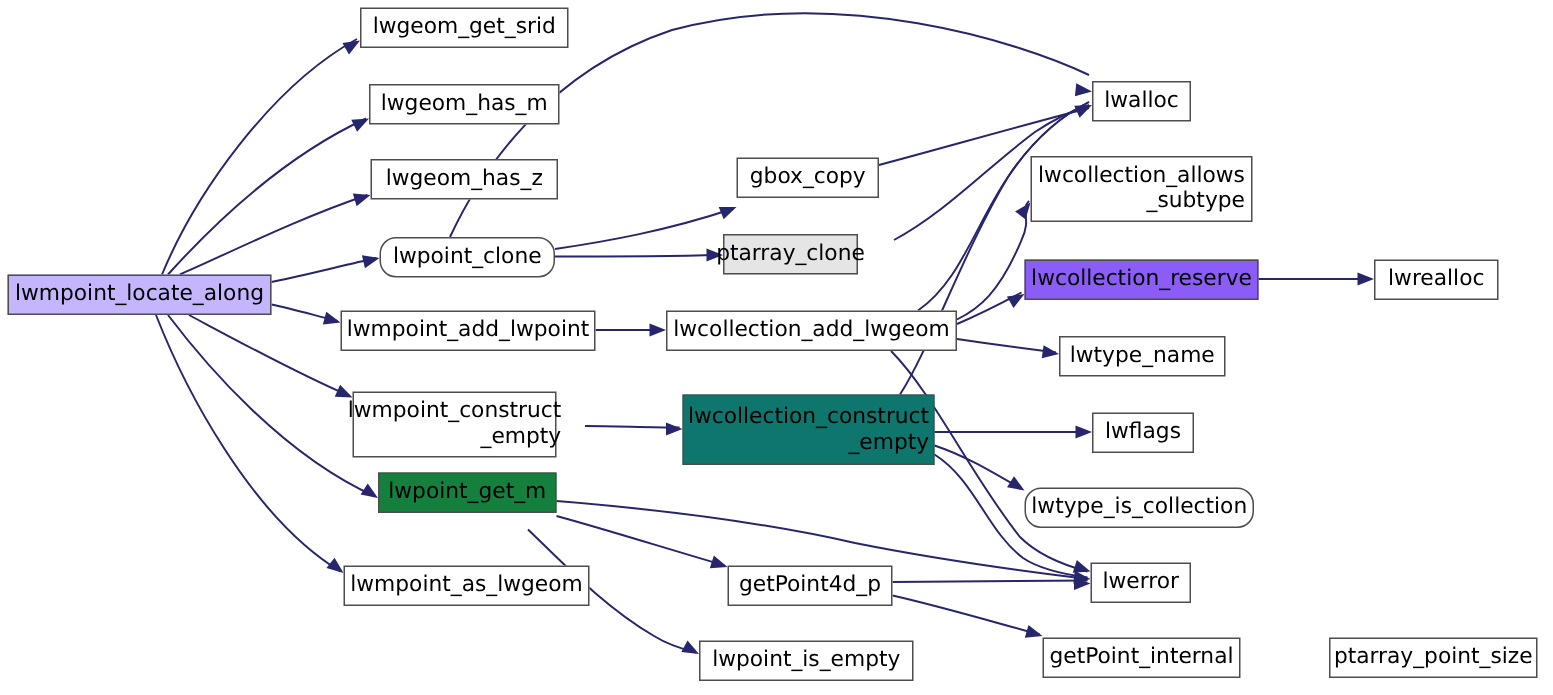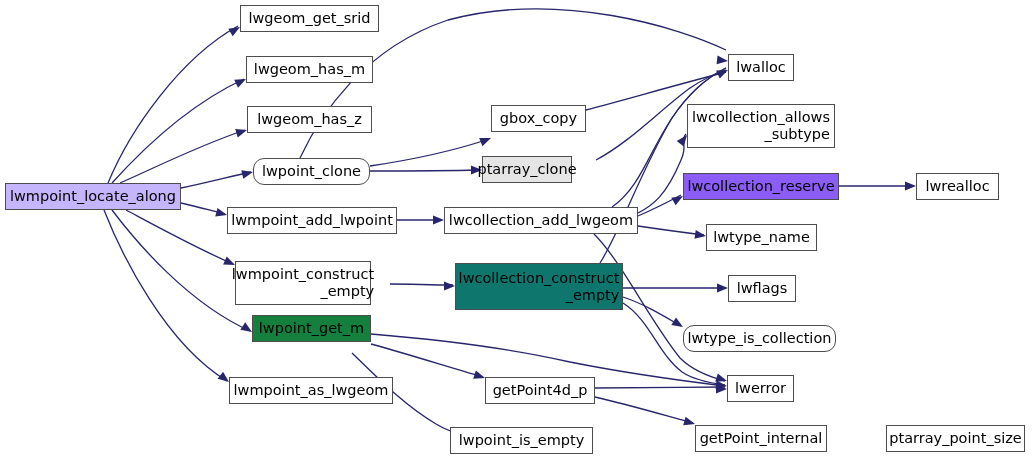--- a/index.html
+++ b/index.html
@@ -120,21 +120,21 @@
       <div class="node" style="left: 235px; top: 261px; width: 136px; height: 44px; background: rgb(255, 255, 255); border-color: rgb(77, 77, 77); color: rgb(0, 0, 0);">lwmpoint_construct
 _empty</div>
       <div class="node" style="left: 252px; top: 315px; width: 119px; height: 27px; background: #15803d; border-color: rgb(77, 77, 77); color: rgb(0, 0, 0);">lwpoint_get_m</div>
       <div class="node" style="left: 229px; top: 377px; width: 164px; height: 27px; background: rgb(255, 255, 255); border-color: rgb(77, 77, 77); color: rgb(0, 0, 0);">lwmpoint_as_lwgeom</div>
       <div class="node" style="left: 491px; top: 105px; width: 95px; height: 27px; background: rgb(255, 255, 255); border-color: rgb(77, 77, 77); color: rgb(0, 0, 0);">gbox_copy</div>
       <div class="node" style="left: 482px; top: 156px; width: 90px; height: 27px; background: #e5e5e5; border-color: rgb(77, 77, 77); color: rgb(0, 0, 0);">ptarray_clone</div>
       <div class="node" style="left: 444px; top: 207px; width: 194px; height: 27px; background: rgb(255, 255, 255); border-color: rgb(77, 77, 77); color: rgb(0, 0, 0);">lwcollection_add_lwgeom</div>
       <div class="node" style="left: 455px; top: 263px; width: 168px; height: 47px; background: #0f766e; border-color: rgb(77, 77, 77); color: rgb(0, 0, 0);">lwcollection_construct
 _empty</div>
       <div class="node" style="left: 485px; top: 377px; width: 110px; height: 27px; background: rgb(255, 255, 255); border-color: rgb(77, 77, 77); color: rgb(0, 0, 0);">getPoint4d_p</div>
-      <div class="node" style="left: 450px; top: 427px; width: 143px; height: 27px; background: rgb(255, 255, 255); border-color: rgb(77, 77, 77); color: rgb(0, 0, 0);">lwpoint_is_empty</div>
+      <div class="node" style="left: 466px; top: 427px; width: 143px; height: 27px; background: rgb(255, 255, 255); border-color: rgb(77, 77, 77); color: rgb(0, 0, 0);">lwpoint_is_empty</div>
       <div class="node" style="left: 728px; top: 54px; width: 66px; height: 27px; background: rgb(255, 255, 255); border-color: rgb(77, 77, 77); color: rgb(0, 0, 0);">lwalloc</div>
       <div class="node" style="left: 687px; top: 104px; width: 148px; height: 44px; background: rgb(255, 255, 255); border-color: rgb(77, 77, 77); color: rgb(0, 0, 0);">lwcollection_allows
 _subtype</div>
       <div class="node" style="left: 683px; top: 173px; width: 156px; height: 27px; background: #8b5cf6; border-color: rgb(77, 77, 77); color: rgb(0, 0, 0);">lwcollection_reserve</div>
       <div class="node" style="left: 706px; top: 224px; width: 111px; height: 27px; background: rgb(255, 255, 255); border-color: rgb(77, 77, 77); color: rgb(0, 0, 0);">lwtype_name</div>
       <div class="node" style="left: 728px; top: 275px; width: 68px; height: 27px; background: rgb(255, 255, 255); border-color: rgb(77, 77, 77); color: rgb(0, 0, 0);">lwflags</div>
       <div class="node" style="left: 683px; top: 325px; width: 153px; height: 27px; background: rgb(255, 255, 255); border-color: rgb(77, 77, 77); color: rgb(0, 0, 0); border-radius: 11px;">lwtype_is_collection</div>
       <div class="node" style="left: 727px; top: 375px; width: 67px; height: 27px; background: rgb(255, 255, 255); border-color: rgb(77, 77, 77); color: rgb(0, 0, 0);">lwerror</div>
       <div class="node" style="left: 695px; top: 425px; width: 132px; height: 27px; background: rgb(255, 255, 255); border-color: rgb(77, 77, 77); color: rgb(0, 0, 0);">getPoint_internal</div>
       <div class="node" style="left: 916px; top: 173px; width: 83px; height: 27px; background: rgb(255, 255, 255); border-color: rgb(77, 77, 77); color: rgb(0, 0, 0);">lwrealloc</div>

